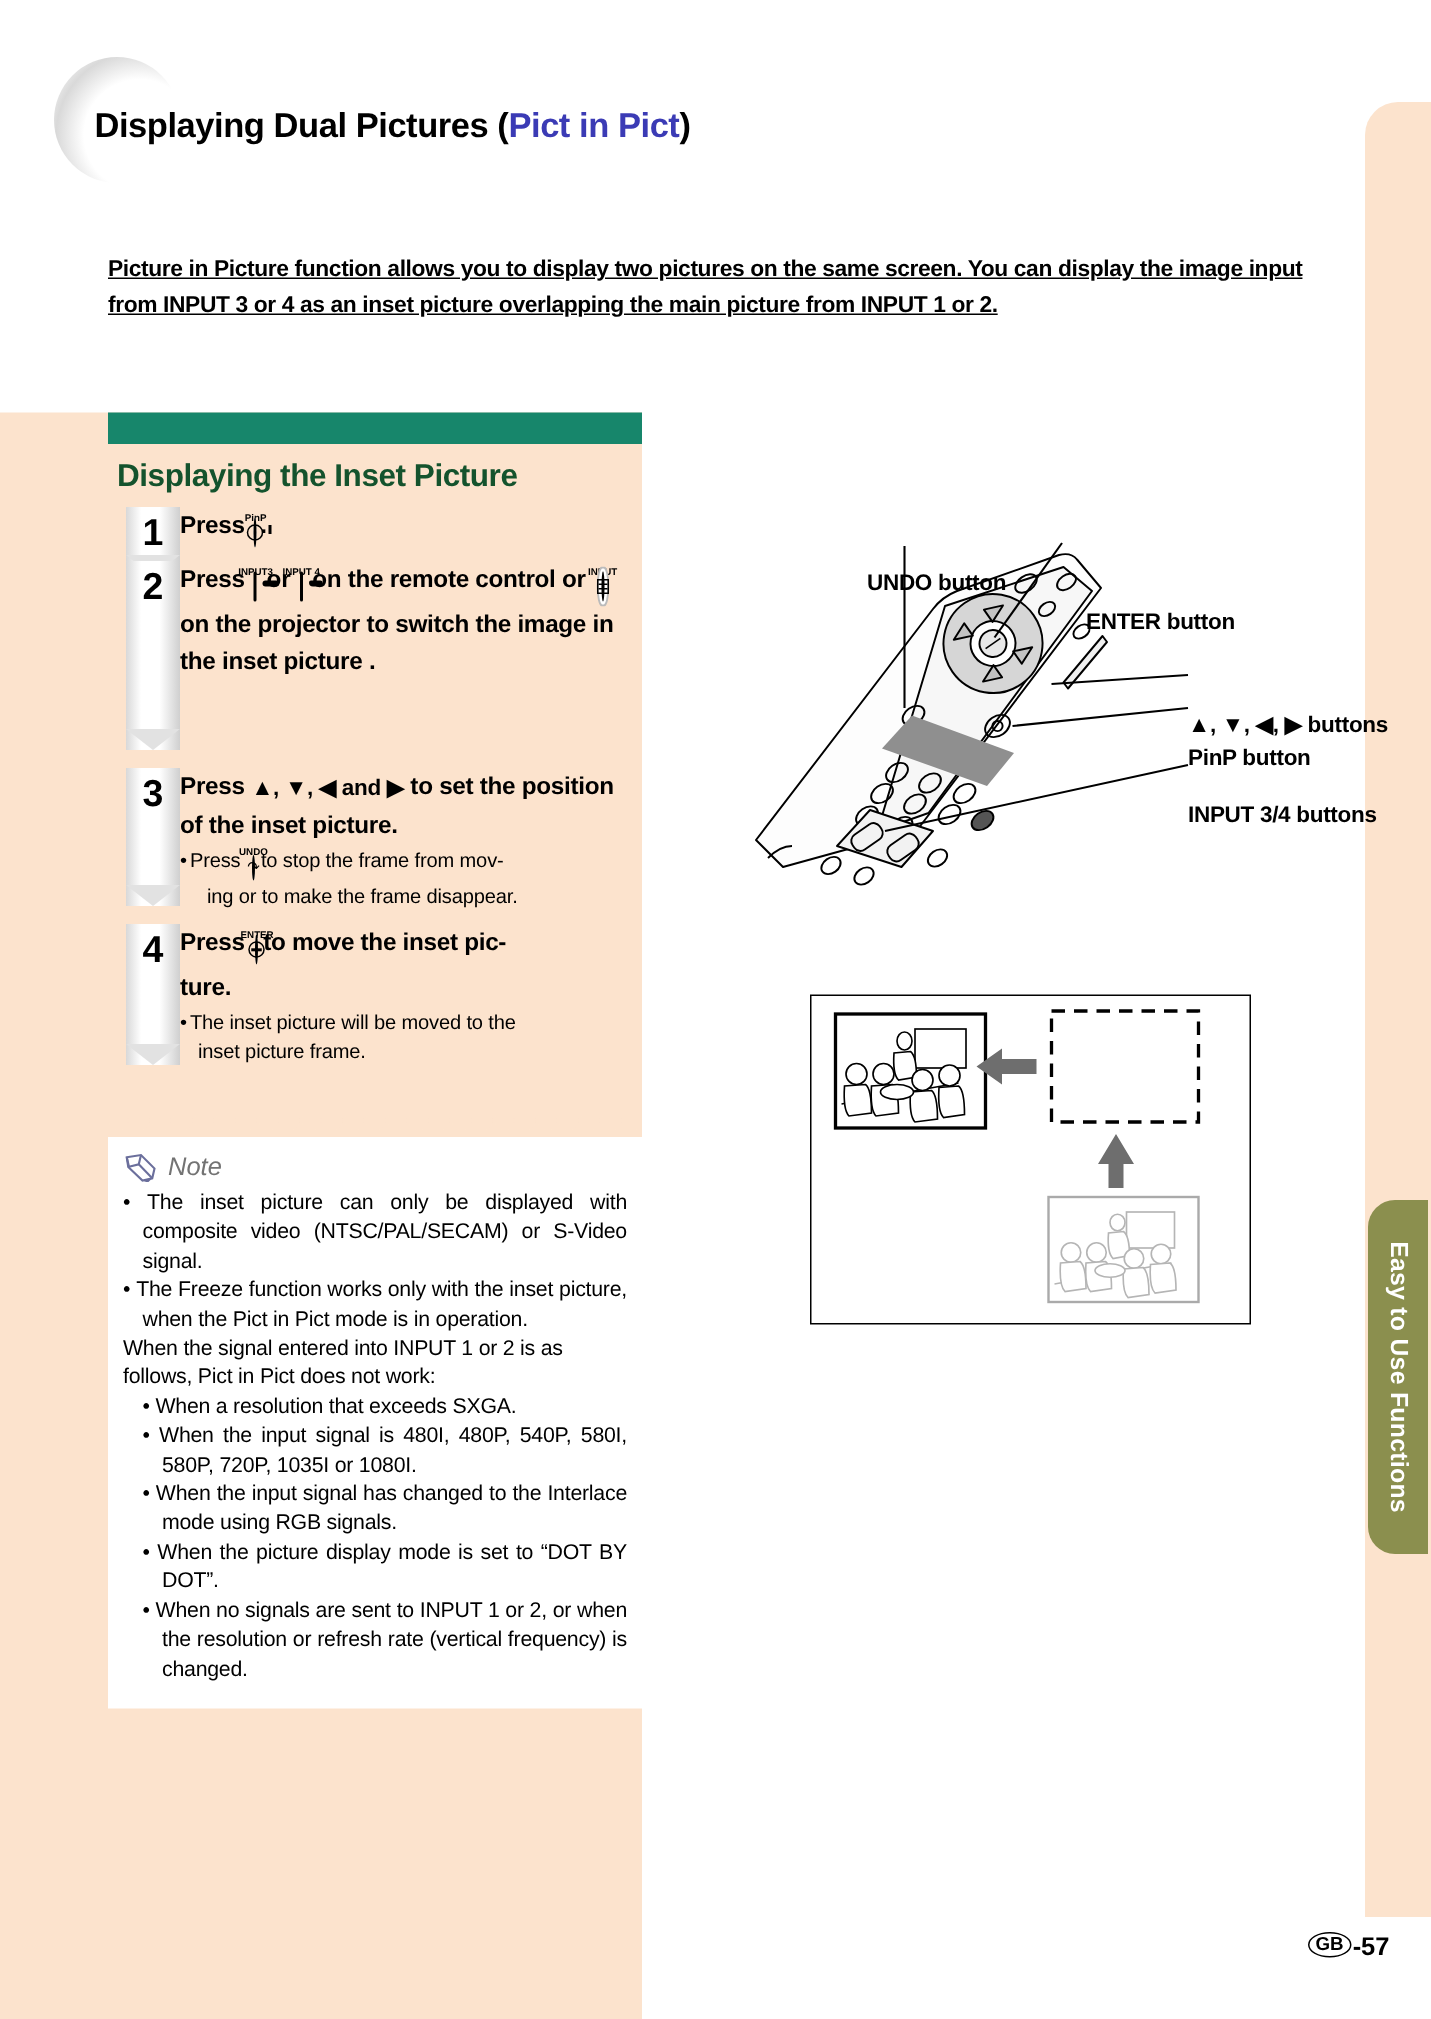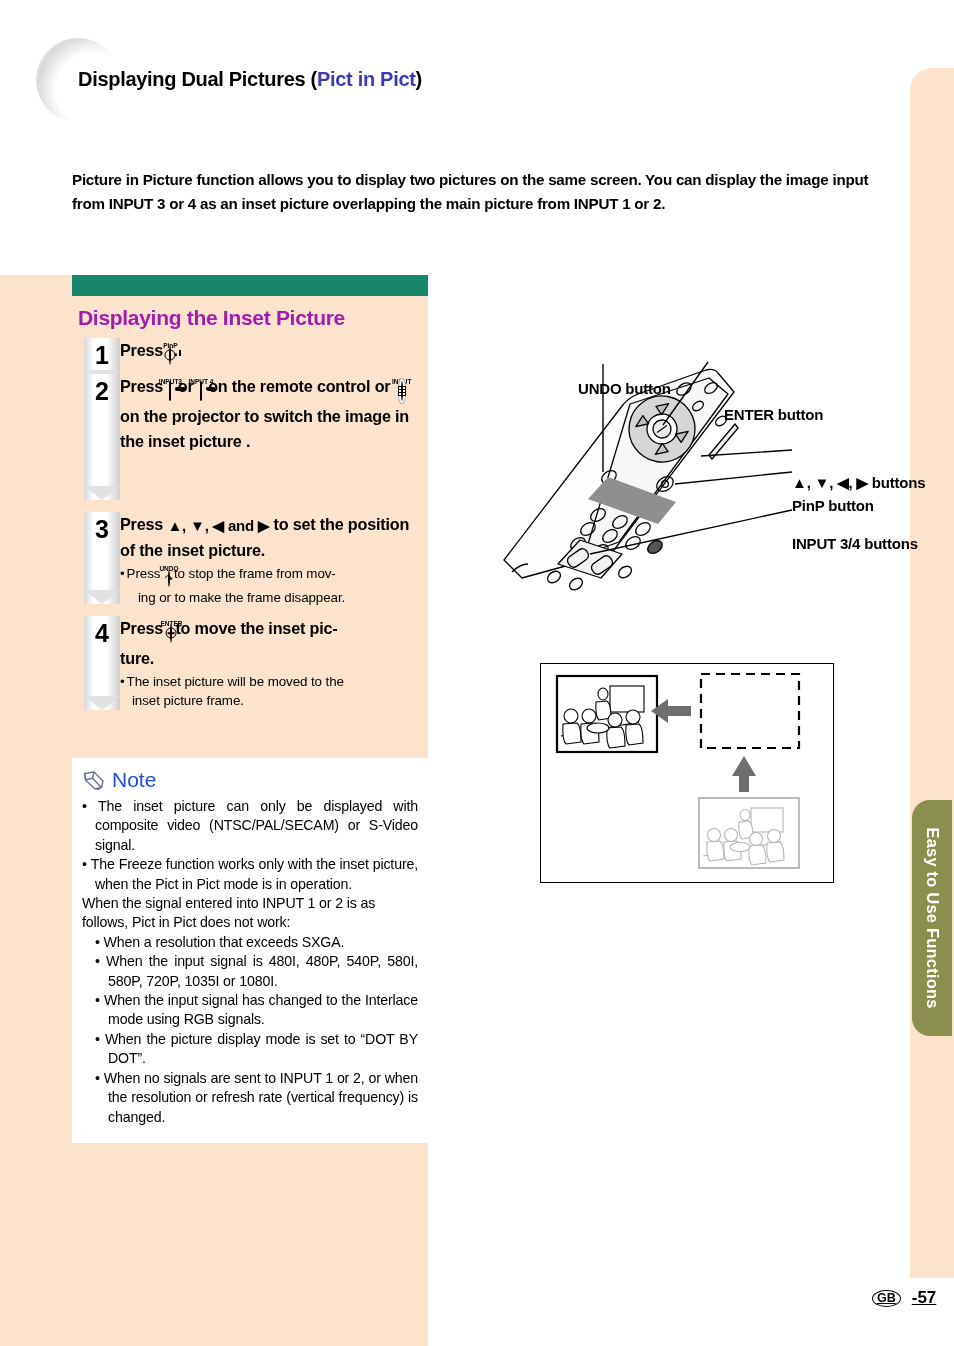--- a/index.html
+++ b/index.html
@@ -27,50 +27,51 @@
     border-top-left-radius: 22px;
   }
 
   
   .title-circle {
     position: absolute; left: 36px; top: 38px;
     width: 84px; height: 84px; border-radius: 50%;
     background: radial-gradient(circle at 68% 62%, #ffffff 38%, #ffffff 48%, #d9d9d9 72%, #f4f4f4 88%, #ffffff 100%);
   }
   .page-title {
-    position: absolute; left: 78px; top: 55px;
-    font-size: 20px; font-weight: bold;
+    position: absolute; left: 63px; top: 55px;
+    font-size: 23px; font-weight: bold;
     letter-spacing: -0.3px;
     white-space: nowrap;
   }
   .page-title .accent { color: #3b3bb5; }
 
   
   .intro {
     position: absolute; left: 72px; top: 153px;
     width: 818px;
     font-size: 15.2px; font-weight: bold; line-height: 24px;
     letter-spacing: -0.25px;
+    text-decoration: underline;
   }
 
   
   .instr {
     position: absolute; left: 72px; top: 275px;
     width: 356px;
   }
   .instr-bar {
     height: 21px; background: #17866b;
   }
   .instr-body {
     background: #fce3cd;
     padding: 8px 0 10px 0;
     position: relative;
   }
   .instr-heading {
-    color: #a21caf; font-size: 21px; font-weight: bold;
+    color: #14532d; font-size: 21px; font-weight: bold;
     padding: 2px 12px 8px 6px; letter-spacing: -0.3px;
   }
 
   .step {
     position: relative;
     padding-left: 48px;
     margin-bottom: 6px;
   }
   .step-badge {
     position: absolute; left: 12px; top: 0;
@@ -187,21 +188,21 @@
     width: 356px;
     background: #ffffff;
     padding: 10px 10px 16px 10px;
     box-sizing: border-box;
   }
   .note-head {
     display: flex; align-items: center; gap: 6px;
     margin-bottom: 5px;
   }
   .note-head .label {
-    color: #1d4ed8; font-size: 21px;
+    color: #737373; font-size: 17px; font-style: italic;
   }
   .note-list {
     font-size: 14.2px; line-height: 19.4px;
     letter-spacing: -0.15px;
   }
   .note-li {
     display: block; padding-left: 13px; text-indent: -13px;
     margin-bottom: 0px;
     text-align: justify;
   }
@@ -244,22 +245,22 @@
     transform: translate(-50%,-50%) rotate(90deg);
     transform-origin: center;
     white-space: nowrap;
     color: #ffffff; font-size: 16.5px; font-weight: bold;
     letter-spacing: 0.2px;
   }
 
   
   .footer {
     position: absolute; left: 872px; top: 1288px;
-    display: flex; align-items: center; gap: 11px;
-    font-size: 17px; font-weight: bold; text-decoration: underline;
+    display: flex; align-items: flex-start; gap: 1px;
+    font-size: 17px; font-weight: bold;
   }
   .gb-oval {
     border: 1.8px solid #000; border-radius: 50%;
     padding: 0 4px; font-size: 12.5px; font-weight: bold;
     line-height: 15px; height: 15px;
   }
 </style>
 </head>
 <body>
 

